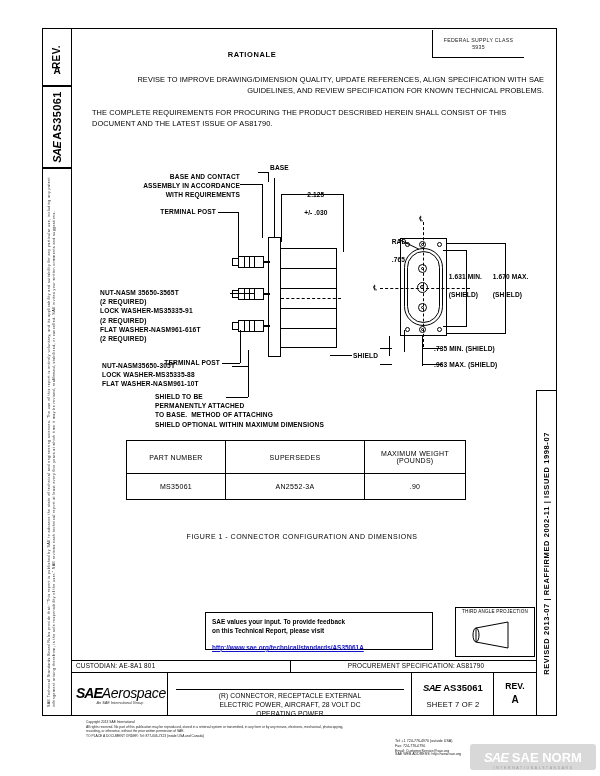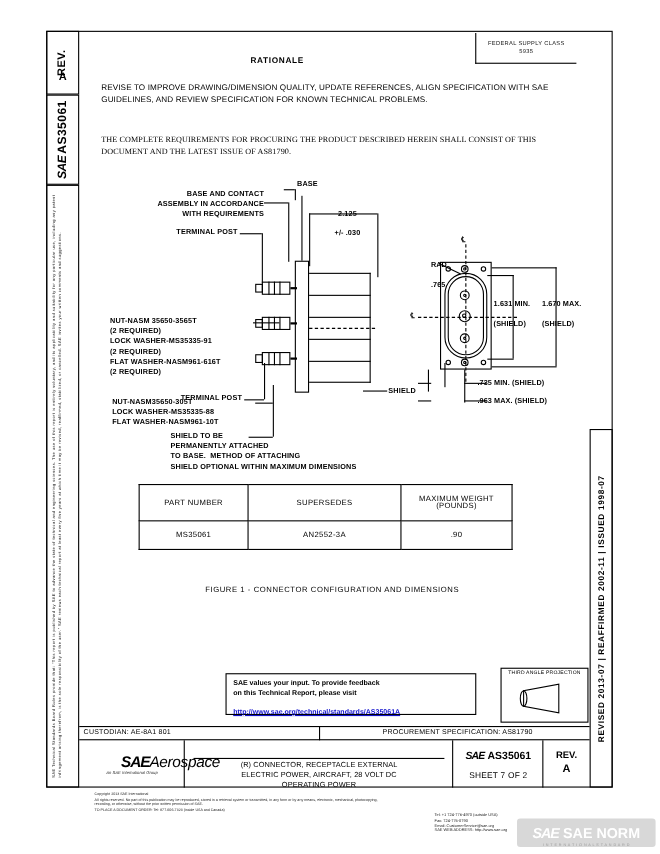--- a/index.html
+++ b/index.html
@@ -25,23 +25,23 @@
   .legal-cell{left:42px;top:168px;width:30px;height:548px;}
   .legal-cell .vtext{font-size:3.6px;line-height:5.4px;padding:6px 0;white-space:normal;height:530px;width:20px;
                      text-align:justify;color:#111;}
 
   
   .date-cell{left:536px;top:390px;width:21px;height:326px;border:1.4px solid #000;}
   .date-cell .vtext{font-size:7.5px;font-weight:bold;letter-spacing:.6px;}
 
   
   .rationale-hd{position:absolute;left:72px;top:50px;width:360px;text-align:center;font-size:7.5px;font-weight:bold;letter-spacing:.6px;}
-  .rationale-bd{position:absolute;left:92px;top:74px;width:440px;font-size:7.4px;line-height:11px;letter-spacing:.1px;}
+  .rationale-bd{position:absolute;left:104px;top:74px;width:440px;font-size:7.4px;line-height:11px;letter-spacing:.1px;text-align:right;}
   .notice-hd{position:absolute;left:72px;top:101px;width:360px;text-align:center;font-size:7.5px;font-weight:bold;letter-spacing:.6px;}
-  .notice-bd{position:absolute;left:92px;top:121px;width:440px;font-size:7.4px;line-height:11px;letter-spacing:.1px;font-family:Liberation Serif, serif;}
+  .notice-bd{position:absolute;left:92px;top:107px;width:440px;font-size:7.4px;line-height:11px;letter-spacing:.1px;}
 
   .fsc-box{position:absolute;left:432px;top:30px;width:92px;height:28px;border-left:1.3px solid #000;border-bottom:1.3px solid #000;
            box-sizing:border-box;display:flex;flex-direction:column;align-items:center;justify-content:center;}
   .fsc-box span{font-size:5.2px;letter-spacing:.3px;line-height:7px;color:#222;}
 
   
   .callout{position:absolute;font-size:6.6px;font-weight:bold;line-height:9.2px;letter-spacing:.15px;white-space:pre;}
   .callout.r{text-align:right;}
 
   
@@ -73,21 +73,21 @@
   
   .cust-row{position:absolute;left:72px;top:660px;width:464px;height:13px;border-top:1.4px solid #000;border-bottom:1.4px solid #000;box-sizing:border-box;}
   .cust-l{position:absolute;left:76px;top:662px;font-size:6.4px;letter-spacing:.2px;}
   .cust-r{position:absolute;left:300px;top:662px;width:232px;text-align:center;font-size:6.4px;letter-spacing:.2px;}
   .cust-div{position:absolute;left:290px;top:660px;width:1.4px;height:13px;background:#000;}
   .tb-c1{position:absolute;left:72px;top:673px;width:96px;height:43px;box-sizing:border-box;border-right:1.4px solid #000;}
   .tb-c2{position:absolute;left:168px;top:673px;width:244px;height:43px;box-sizing:border-box;border-right:1.4px solid #000;}
   .tb-c3{position:absolute;left:412px;top:673px;width:82px;height:43px;box-sizing:border-box;border-right:1.4px solid #000;}
   .tb-c4{position:absolute;left:494px;top:673px;width:42px;height:43px;box-sizing:border-box;}
 
-  .sae-logo{position:absolute;left:76px;top:684px;width:88px;text-align:center;margin-left:34px;}
+  .sae-logo{position:absolute;left:76px;top:684px;width:88px;text-align:center;}
   .sae-logo .b{font-size:14px;font-weight:bold;font-style:italic;letter-spacing:-1px;}
   .sae-logo .a{font-size:14px;font-style:italic;letter-spacing:-.3px;}
   .sae-sub{position:absolute;left:76px;top:701px;width:88px;text-align:center;font-size:3.8px;font-style:italic;color:#333;}
 
   .as-title{position:absolute;left:168px;top:676px;width:244px;text-align:center;font-size:11px;font-weight:bold;letter-spacing:.3px;}
   .as-rule{position:absolute;left:176px;top:689px;width:228px;height:1.2px;background:#000;}
   .as-sub{position:absolute;left:168px;top:691px;width:244px;text-align:center;font-size:6.7px;line-height:9px;letter-spacing:.1px;}
 
   .doc-no{position:absolute;left:412px;top:682px;width:82px;text-align:center;font-size:9.5px;font-weight:bold;display:flex;align-items:center;justify-content:center;gap:3px;}
   .doc-no .lg{font-size:9.5px;font-weight:bold;font-style:italic;letter-spacing:-.8px;}

